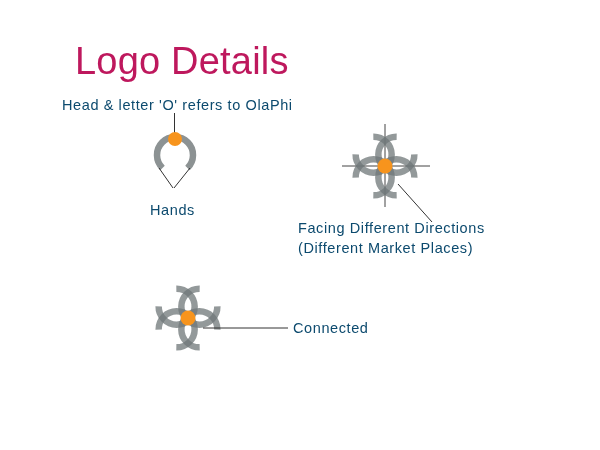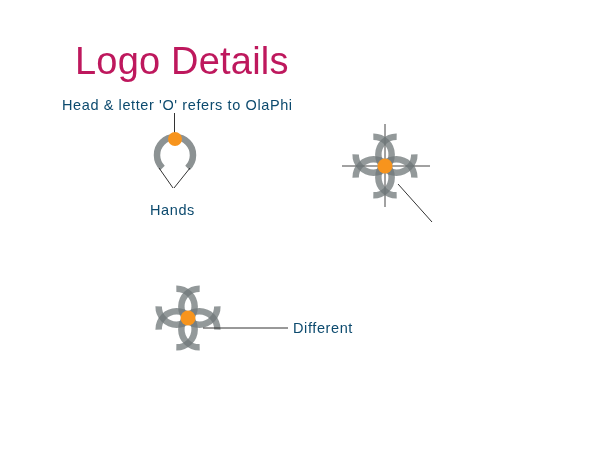--- a/index.html
+++ b/index.html
@@ -13,22 +13,24 @@
     svg.canvas { position: absolute; left: 0; top: 0; }
   </style>
 </head>
 <body>
 
 <div class="title">Logo Details</div>
 
 <div class="label lbl-head">Head &amp; letter 'O' refers to OlaPhi</div>
 <div class="label lbl-hands">Hands</div>
 <div class="label lbl-facing">
+  <div>Facing Different Directions</div>
+  <div>(Different Market Places)</div>
 </div>
-<div class="label lbl-connected">Different</div>
+<div class="label lbl-connected">Connected</div>
 
 <svg class="canvas" width="600" height="450" viewBox="0 0 600 450">
   <defs>
 
     <g id="hand">
       <path d="M -12.5 29 A 18 18 0 1 1 12.5 29" fill="none" stroke="#6f7778" stroke-opacity="0.75" stroke-width="6.5" stroke-linecap="butt"></path>
     </g>
   </defs>
 
   <g>

